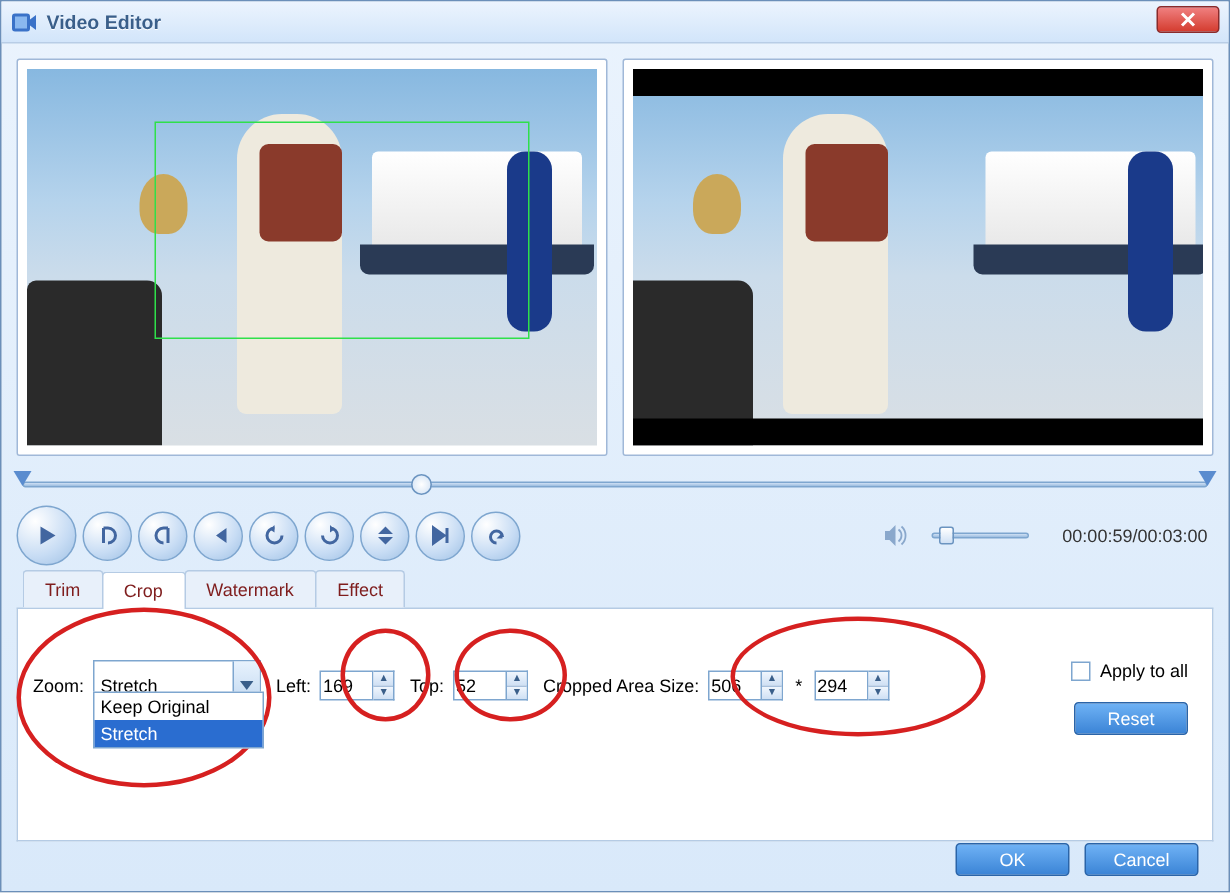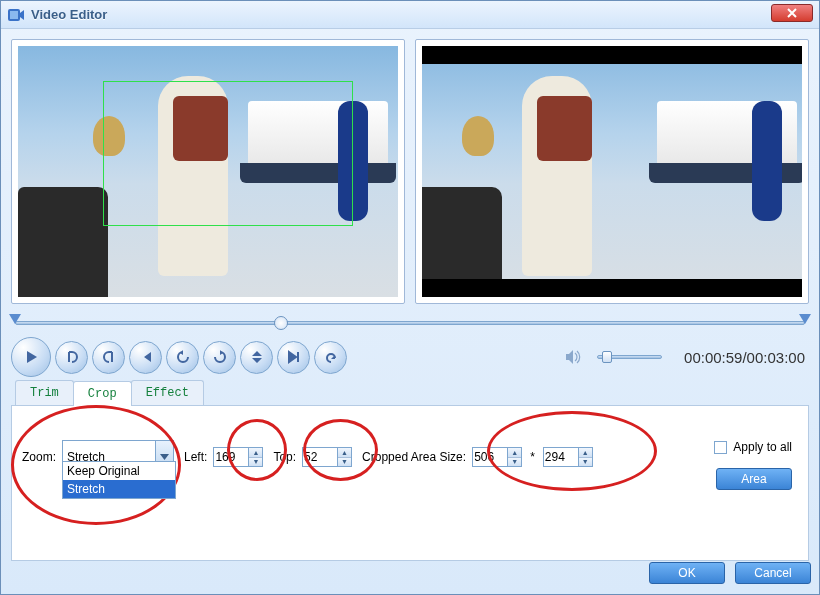--- a/index.html
+++ b/index.html
@@ -41,25 +41,25 @@
 .seek-mark.end{ right:-2px; border-top:10px solid #5a8ccf;}
 
 
 .controls-row { display:flex; align-items:center; height: 38px; gap: 4px; }
 .ctrl { width:33px; height:33px; border-radius:50%; background: radial-gradient(circle at 30% 25%, #fff, #c7dcf4 60%, #9ec0e4); border:1px solid #7ea6cf; display:flex; align-items:center; justify-content:center; color:#4266a0; cursor:pointer;}
 .ctrl.play{ width:40px; height:40px;}
 .spacer { flex:1; }
 .vol-icon { width:20px; height:20px; color:#7090b8; display:flex; align-items:center; justify-content:center;}
 .vol-track { width:65px; height:4px; background:linear-gradient(#cfe0f4,#9cbde0); border:1px solid #7ea6cf; border-radius:3px; margin:0 10px; position:relative;}
 .vol-thumb{position:absolute; left:4px; top:-5px; width:10px; height:12px; background:linear-gradient(#fff,#cfe0f4); border:1px solid #6b94c0; border-radius:2px;}
-.time-text { font-size:15px; color:#333; margin-left:8px; margin-right:4px;}
+.time-text { font-size:12px; color:#333; margin-left:8px; margin-right:4px;}
 
 
 .tabs { margin-top:4px; display:flex; border-bottom:1px solid #b5cbe4; padding-left:4px;}
-.tab { padding: 5px 14px; font-size:12px; color:#15803d; background:#e8f0fa; border:1px solid #b5cbe4; border-bottom:none; margin-right:-1px; cursor:pointer; border-radius:3px 3px 0 0;font-family:Liberation Mono, monospace;}
+.tab { padding: 5px 14px; font-size:12px; color:#7f1d1d; background:#e8f0fa; border:1px solid #b5cbe4; border-bottom:none; margin-right:-1px; cursor:pointer; border-radius:3px 3px 0 0;}
 .tab.active { background:#fff; position:relative; top:1px;}
 
 .tab-panel { background:#fff; border:1px solid #b5cbe4; border-top:none; padding:34px 10px 50px 10px; position:relative; height:155px;}
 
 .field-row { display:flex; align-items:center; gap:6px; font-size:12px; color:#000; }
 .combo { width:112px; height:20px; border:1px solid #7ea6cf; background:#fff; font-size:12px; position:relative; display:flex; align-items:center; padding:16px 4px;text-decoration:underline;}
 .combo-btn{ position:absolute; right:0; top:0; bottom:0; width:18px; background:linear-gradient(#e8f2fd,#bcd5ef); border-left:1px solid #7ea6cf; display:flex; align-items:center; justify-content:center; color:#3a5f8a;}
 .dropdown { position:absolute; left:-1px; top:20px; width:114px; background:#fff; border:1px solid #7ea6cf; z-index:10;}
 .dropdown div { padding:2px 4px; font-size:12px;}
 .dropdown div.sel { background:#2a6dd0; color:#fff;}
@@ -72,21 +72,21 @@
 
 .multiply { margin: 0 2px; }
 
 .apply-row { position:absolute; right:16px; top:34px; display:flex; flex-direction:column; align-items:flex-end; gap:14px;}
 .checkbox-row { display:flex; align-items:center; gap:6px; font-size:12px;padding-left:25px;}
 .checkbox { width:13px; height:13px; border:1px solid #7ea6cf; background:#fff;}
 
 .btn { min-width:76px; height:22px; background:linear-gradient(#6fb2f5,#3b84d6); border:1px solid #2a64a8; color:#fff; font-size:12px; border-radius:3px; display:flex; align-items:center; justify-content:center; cursor:pointer;}
 
 
-.footer { position:absolute; bottom:10px; right:8px; display:flex; gap:10px;}
+.footer { position:absolute; bottom:10px; right:20px; display:flex; gap:10px;}
 
 
 .red-ellipse { position:absolute; border:3px solid #d62020; border-radius:50%; pointer-events:none; }
 .e1{ left:10px; top:404px; width:170px; height:120px;}
 .e2{ left:226px; top:418px; width:60px; height:62px;}
 .e3{ left:302px; top:418px; width:75px; height:62px;}
 .e4{ left:486px; top:410px; width:170px; height:80px;}
 
 svg{display:block;}
 </style>
@@ -204,20 +204,21 @@
         </div>
       <div class="vol-track">
           <div class="vol-thumb"></div>
         </div>
       <span class="time-text">00:00:59/00:03:00</span>
     </div>
 
     <div class="tabs">
       <div class="tab">Trim</div>
       <div class="tab active">Crop</div>
+      <div class="tab">Watermark</div>
       <div class="tab">Effect</div>
     </div>
 
     <div class="tab-panel">
       <div class="field-row">
         <span>Zoom:</span>
         <div class="combo">
           <span>Stretch</span>
           <div class="combo-btn">
               <svg width="9" height="6" viewBox="0 0 9 6">
@@ -264,21 +265,21 @@
               <div>▼</div>
             </div>
         </div>
       </div>
 
       <div class="apply-row">
         <div class="checkbox-row">
           <div class="checkbox"></div>
           <span>Apply to all</span>
         </div>
-        <div class="btn">Area</div>
+        <div class="btn">Reset</div>
       </div>
     </div>
 
     <div class="footer">
       <div class="btn">OK</div>
       <div class="btn">Cancel</div>
     </div>
 
   </div>
 

